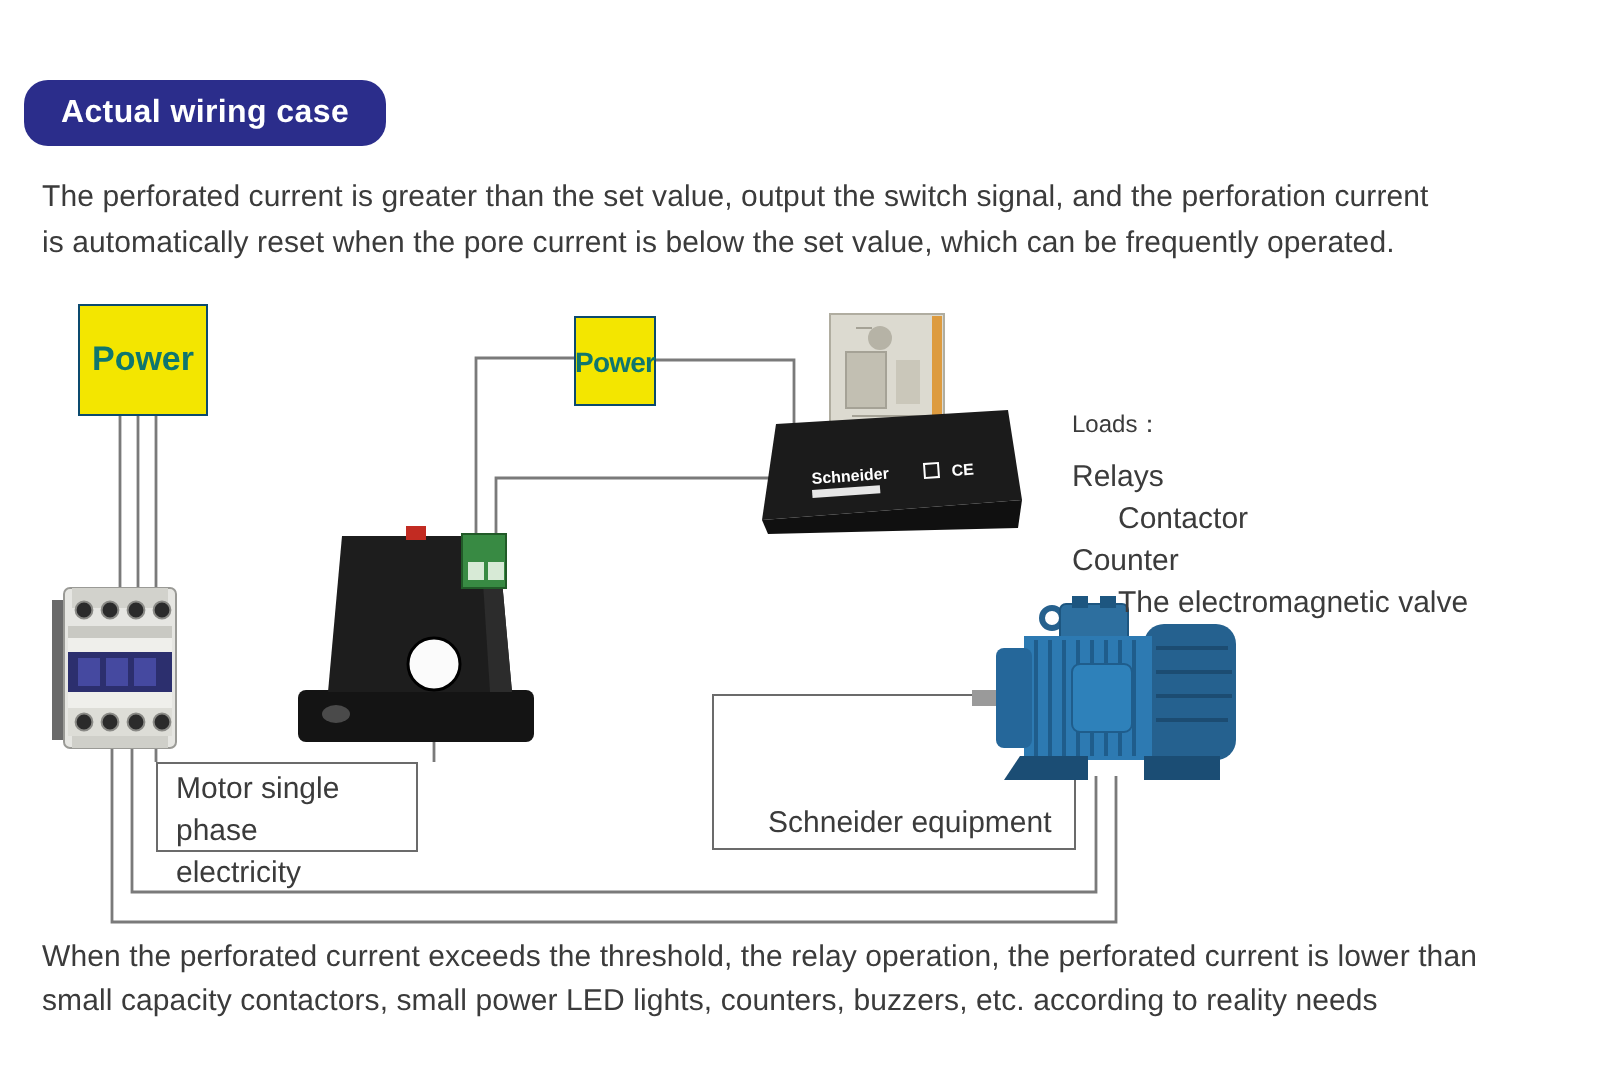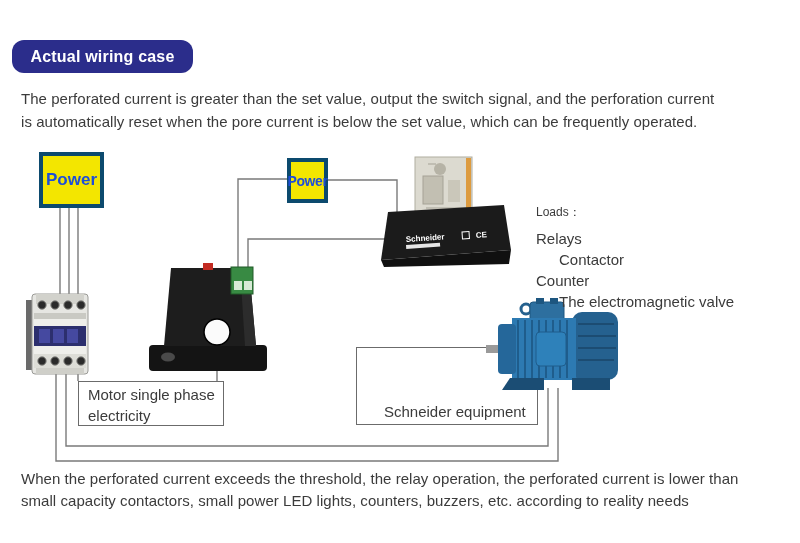--- a/index.html
+++ b/index.html
@@ -17,29 +17,29 @@
     color:#ffffff; font-size:16px; font-weight:bold; letter-spacing:0.2px;
   }
   .para { font-size:15px; color:#3b3b3b; letter-spacing:0.05px; }
   .para .ln { white-space:nowrap; }
   .intro { left:21px; top:87px; line-height:23px; }
   .footer { left:21px; top:468px; line-height:22px; }
 
   .wires { left:0; top:0; width:800px; height:543px; pointer-events:none; }
 
   .powerbox {
-    background:#f3e600; border:4px solid #0c4a6e;
+    background:#f3e600; border:1px solid #0c4a6e;
     display:flex; align-items:center; justify-content:center;
-    font-weight:bold; color:#1d4ed8;
+    font-weight:bold; color:#0f766e;
   }
   .power-left  { left:39px; top:152px; width:65px; height:56px; font-size:17px; }
   .power-right { left:287px; top:158px; width:41px; height:45px; font-size:14px; letter-spacing:-0.4px; }
 
   .labelbox { border:1px solid #6b6b6b; background:transparent; font-size:15px; color:#3b3b3b; }
-  .motorbox { left:78px; top:381px; width:146px; height:45px; padding:2px 0 0 9px; line-height:21px; }
+  .motorbox { left:78px; top:381px; width:131px; height:45px; padding:2px 0 0 9px; line-height:21px; }
   .monitoredbox { left:356px; top:347px; width:182px; height:78px; }
   .monitoredbox .txt { position:absolute; left:27px; bottom:4px; white-space:nowrap; }
 
   .loads { left:536px; top:204px; font-size:15px; color:#3b3b3b; }
   .loads .hd { font-size:12px; margin-bottom:7px; }
   .loads .row { display:flex; line-height:21px;flex-direction:column; }
   .loads .c1 { width:69px; }
   .loads .c2 { white-space:nowrap;margin-left:23px; }
 
   svg { display:block; }

